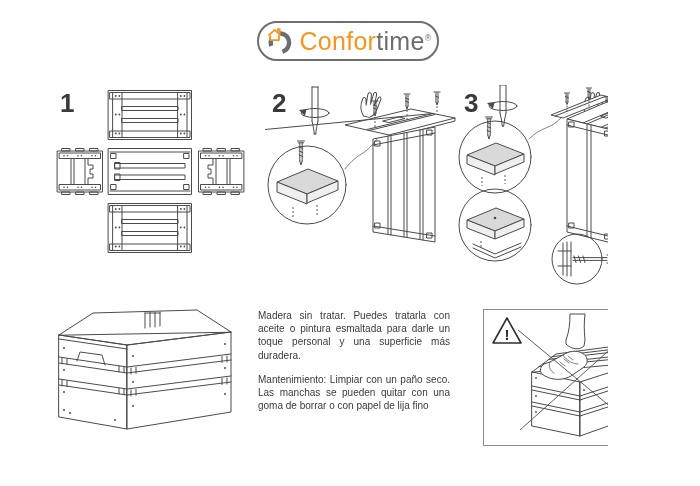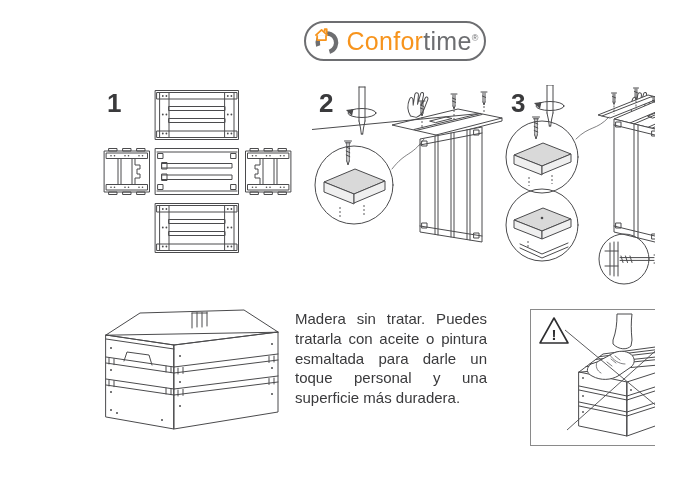--- a/index.html
+++ b/index.html
@@ -1,29 +1,29 @@
 <!DOCTYPE html>
 <html><head>
 <meta charset="utf-8">
 <style>
   html,body{margin:0;padding:0;background:#ffffff;}
   #canvas{position:relative;width:608px;height:486px;background:#ffffff;overflow:hidden;
-          font-family:"Liberation Sans",sans-serif;color:#3a3a3c;margin-left:47px;}
+          font-family:"Liberation Sans",sans-serif;color:#3a3a3c;}
   .abs{position:absolute;}
   
   .logo-pill{left:257px;top:21px;width:182px;height:40px;border:2px solid #6d6e71;border-radius:22px;
              display:flex;align-items:center;justify-content:center;gap:5px;box-sizing:border-box;background:#fff;}
   .brand{font-size:25px;font-weight:500;letter-spacing:.3px;line-height:1;white-space:nowrap;}
   .brand .c1{color:#f7941d;}
   .brand .c2{color:#6d6e71;}
   .brand sup{font-size:9px;color:#6d6e71;font-weight:400;}
   
   .step-num{font-size:26px;font-weight:600;color:#3a3a3c;line-height:1;}
   
-  .care{left:248px;top:309px;width:192px;font-size:15px;line-height:1.32;text-align:justify;color:#3a3a3c;}
+  .care{left:258px;top:309px;width:192px;font-size:10px;line-height:1.32;text-align:justify;color:#3a3a3c;}
   .care p{margin:0 0 11px 0;}
   .care p:last-child{margin-bottom:0;}
   
   .warnbox{left:483px;top:309px;width:174px;height:137px;border:1px solid #8a8a8a;box-sizing:border-box;}
   
   svg{display:block;}
   .ln{stroke:#4b4b4d;fill:none;stroke-width:1;stroke-linejoin:round;stroke-linecap:round;}
   .lnt{stroke:#4b4b4d;fill:none;stroke-width:.7;stroke-linejoin:round;stroke-linecap:round;}
   .fl{fill:#4b4b4d;stroke:none;}
   .shade{fill:#d9d9d9;stroke:#4b4b4d;stroke-width:1;stroke-linejoin:round;}
@@ -338,20 +338,21 @@
           <circle cx="88" cy="108" r="1"></circle>
         <circle cx="180" cy="46" r="1"></circle>
           <circle cx="180" cy="70" r="1"></circle>
           <circle cx="180" cy="96" r="1"></circle>
       </g>
     </g>
   </svg>
 
   <div class="abs care">
     <p>Madera sin tratar. Puedes tratarla con aceite o pintura esmaltada para darle un toque personal y una superficie más duradera.</p>
+    <p>Mantenimiento: Limpiar con un paño seco. Las manchas se pueden quitar con una goma de borrar o con papel de lija fino</p>
   </div>
 
   <div class="abs warnbox">
     <svg width="172" height="135" viewBox="0 0 172 135">
 
       <g>
         <path class="warn-tri" d="M23,8 L37,33 H9 Z"></path>
         <text class="excl" x="20.5" y="30">!</text>
       </g>
 

